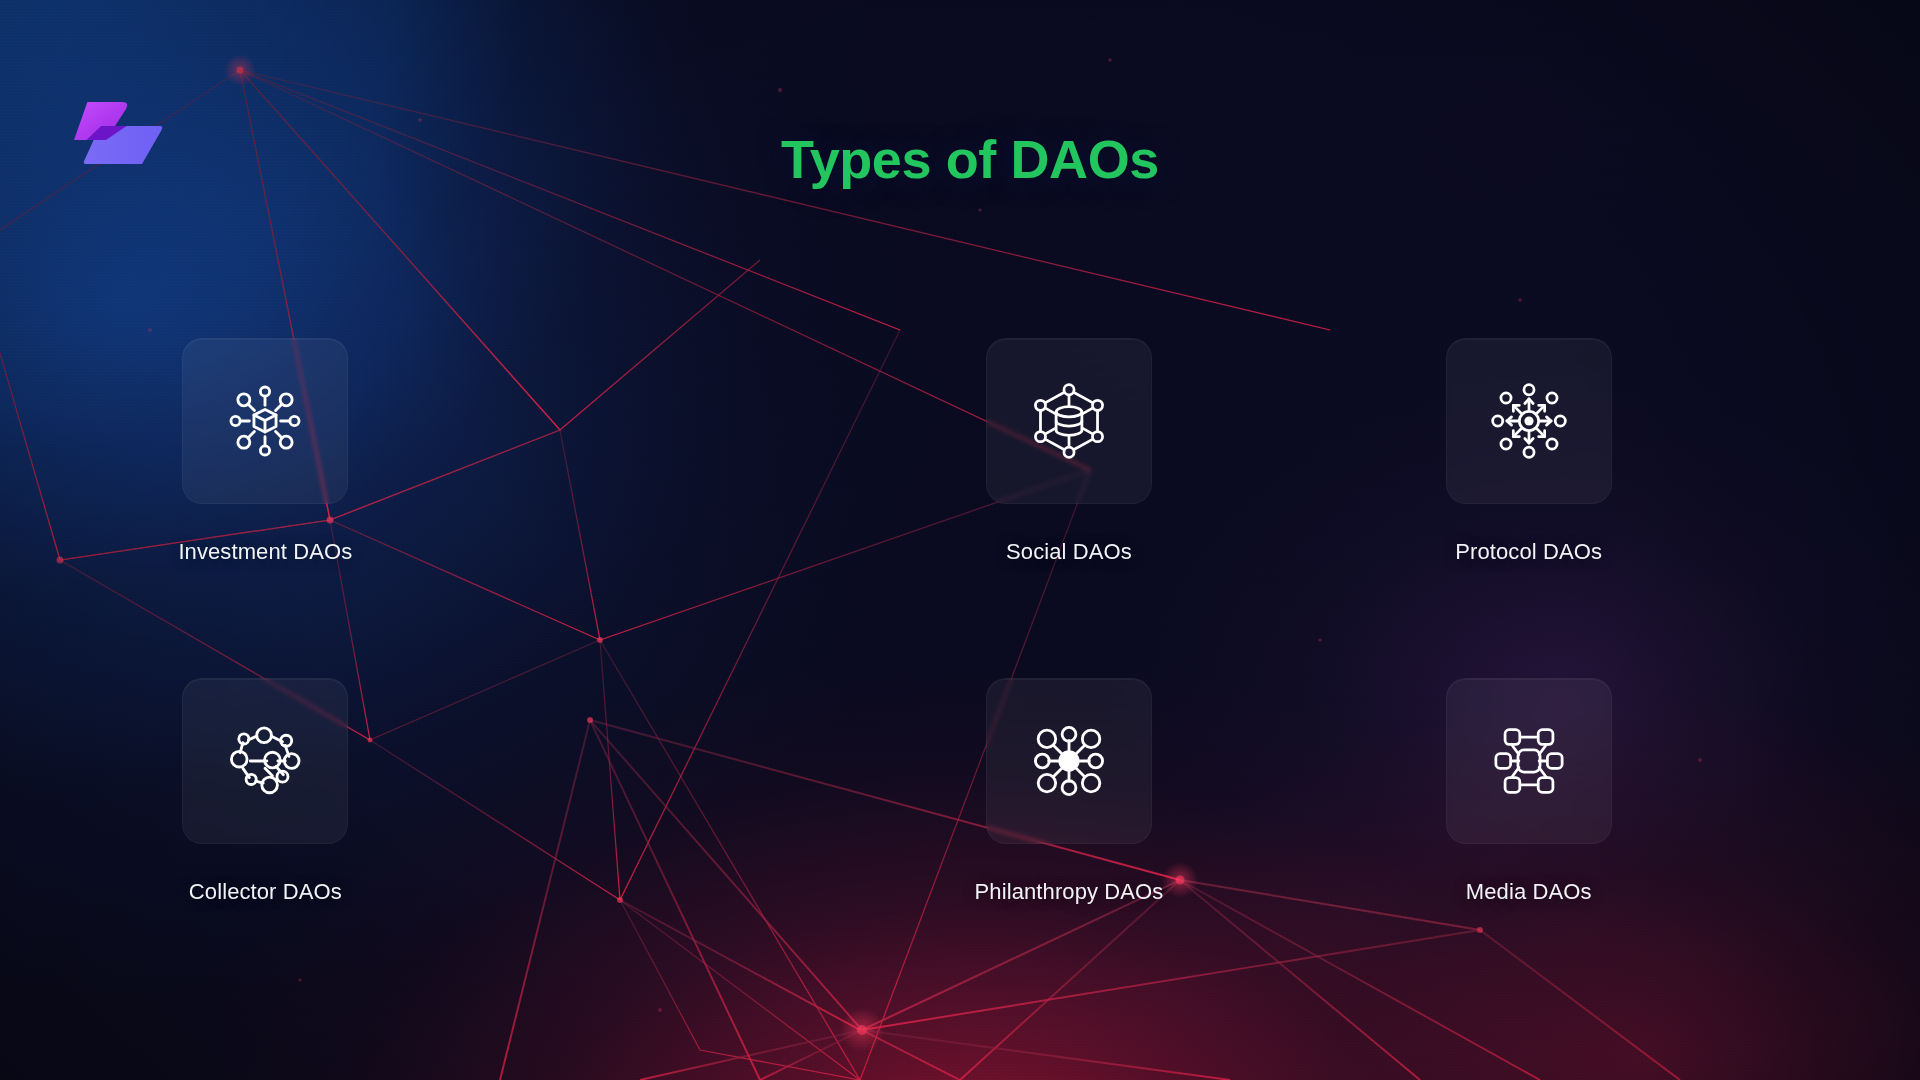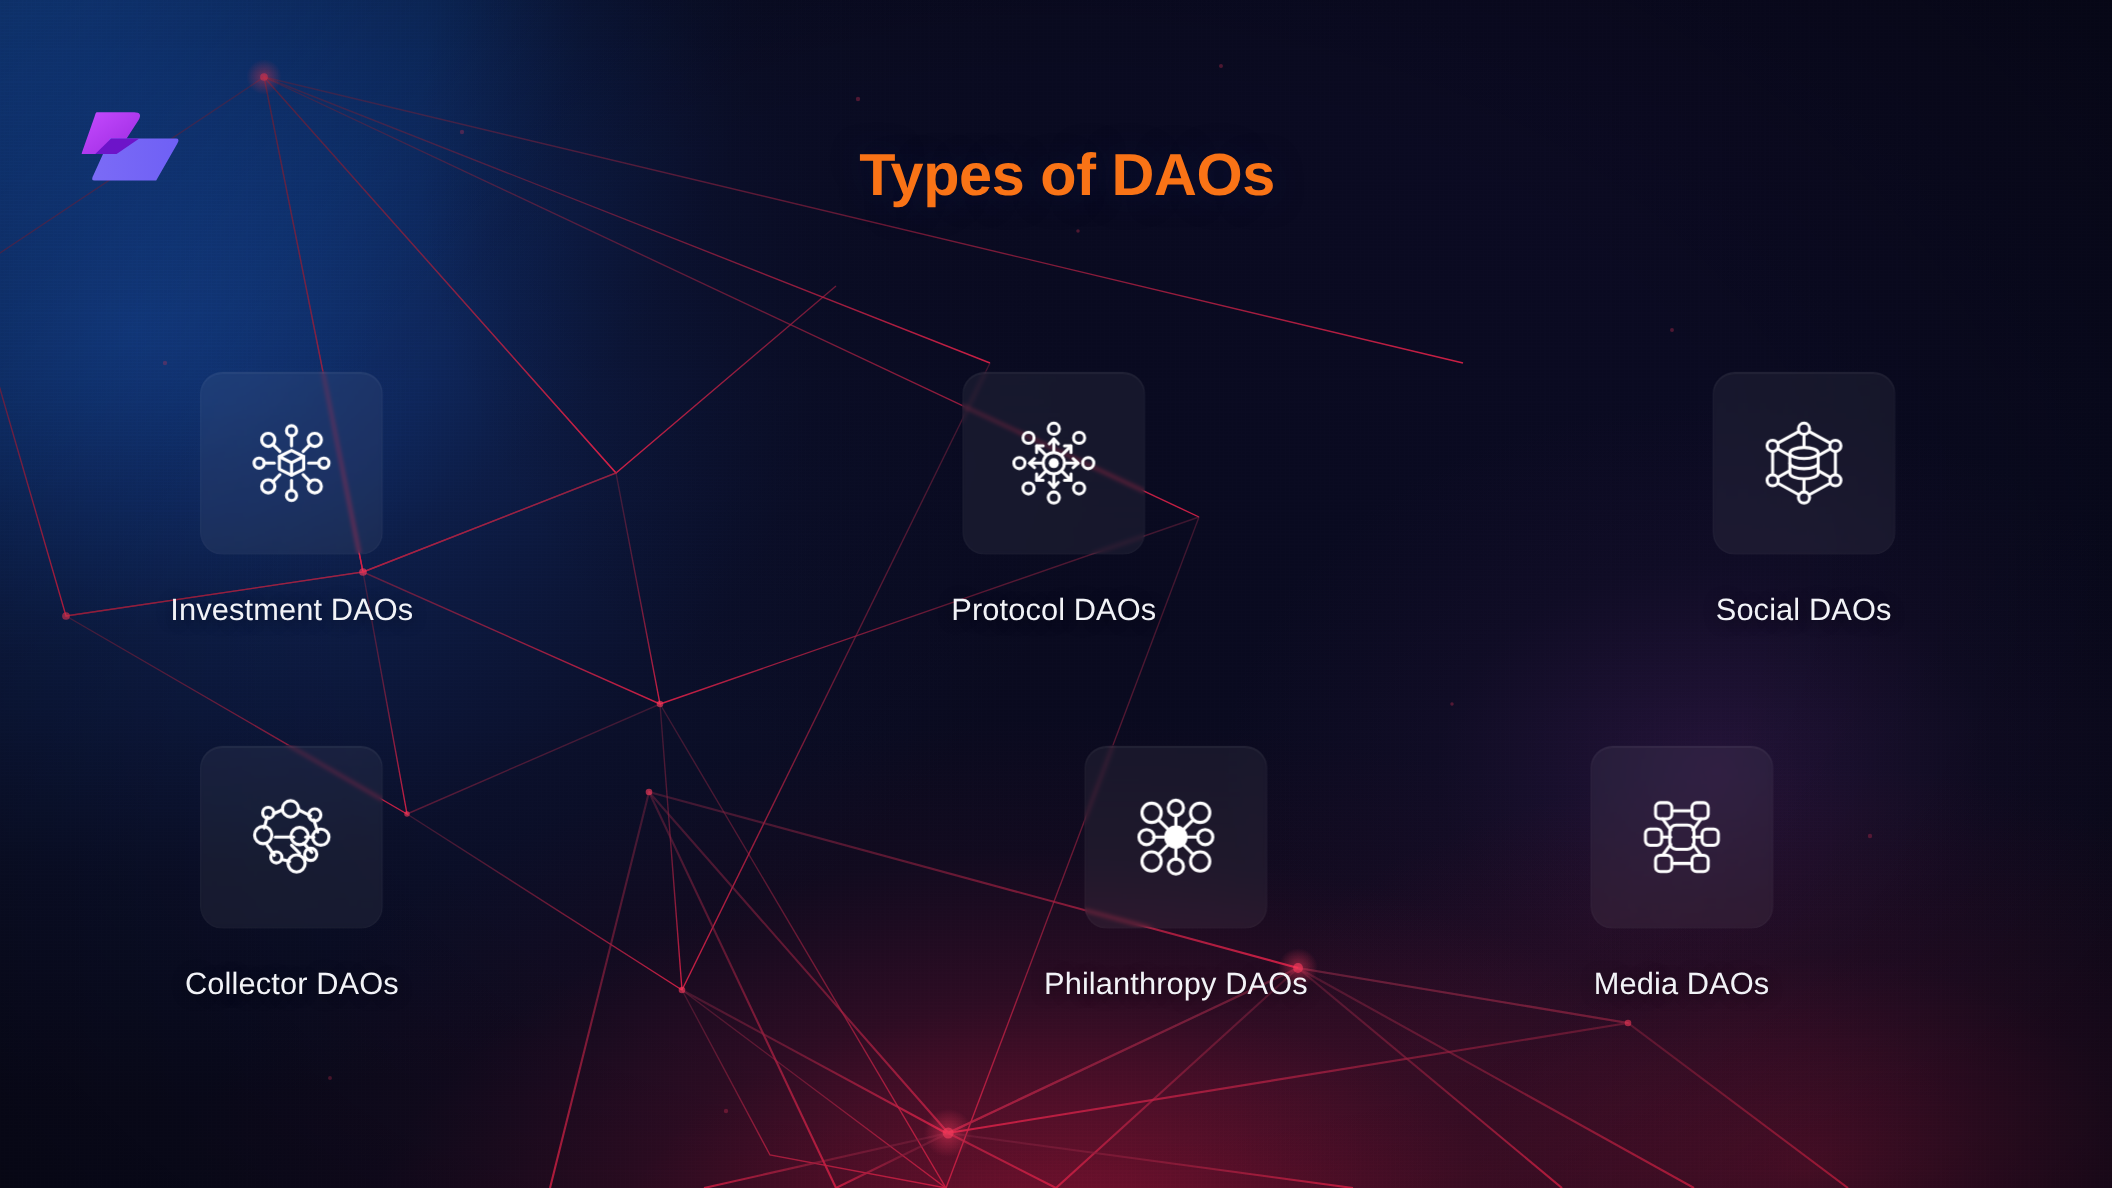--- a/index.html
+++ b/index.html
@@ -70,21 +70,21 @@
   #net { position:absolute; inset:0; pointer-events:none; }
 
   
   .logo { position:absolute; left:74px; top:96px; width:92px; height:74px; }
 
   
   .title {
     position:absolute; left:0; right:0; top:128px;
     text-align:center;
     font-size:54px; font-weight:700; letter-spacing:-0.4px;
-    color:#f97316;
+    color:#22c55e;
     text-shadow:0 2px 26px rgba(10,20,60,.65);
     margin-left:20px;
   }
 
   
   .grid {
     position:absolute;
     left:0; right:0; top:338px;
     display:grid;
     grid-template-columns:repeat(3, 1fr);
@@ -103,21 +103,21 @@
     background:rgba(255,255,255,0.055);
     border:1px solid rgba(255,255,255,0.045);
     display:flex; align-items:center; justify-content:center;
     backdrop-filter:blur(2px);
     box-shadow:inset 0 1px 0 rgba(255,255,255,0.05);
   }
   .tile svg { display:block; }
 
   .cap {
     margin-top:35px;
-    font-size:28px; font-weight:400;
+    font-size:22px; font-weight:400;
     color:#f2f3f7;
     letter-spacing:.1px;
     white-space:nowrap;
     text-shadow:0 1px 14px rgba(0,0,0,.45);
   }
 </style>
 </head>
 <body>
 
 <div id="slide">
@@ -250,20 +250,48 @@
             <circle cx="27" cy="27" r="6.5"></circle>
               <circle cx="73" cy="27" r="6.5"></circle>
             <circle cx="27" cy="73" r="6.5"></circle>
               <circle cx="73" cy="73" r="6.5"></circle>
           </g>
         </svg>
       </div>
       <div class="cap">Investment DAOs</div>
     </div>
 
+    <div class="cell c2">
+      <div class="tile">
+        <svg width="92" height="92" viewBox="0 0 100 100" fill="none" stroke="#ffffff" stroke-width="3" stroke-linecap="round" stroke-linejoin="round">
+          <path d="M50 16 L81 33 V67 L50 84 L19 67 V33 Z"></path>
+          <path d="M50 16 L50 33"></path>
+            <path d="M50 67 L50 84"></path>
+          <path d="M19 33 L35 42"></path>
+            <path d="M81 33 L65 42"></path>
+          <path d="M19 67 L35 58"></path>
+            <path d="M81 67 L65 58"></path>
+          <g fill="#1d1b35">
+            <circle cx="50" cy="16" r="5.5"></circle>
+              <circle cx="50" cy="84" r="5.5"></circle>
+            <circle cx="19" cy="33" r="5.5"></circle>
+              <circle cx="81" cy="33" r="5.5"></circle>
+            <circle cx="19" cy="67" r="5.5"></circle>
+              <circle cx="81" cy="67" r="5.5"></circle>
+          </g>
+          <g>
+            <ellipse cx="50" cy="40" rx="14" ry="5.5"></ellipse>
+            <path d="M36 40 V60 A14 5.5 0 0 0 64 60 V40"></path>
+            <path d="M36 50 A14 5.5 0 0 0 64 50"></path>
+          </g>
+        </svg>
+      </div>
+      <div class="cap">Social DAOs</div>
+    </div>
+
     <div class="cell c1">
       <div class="tile">
         <svg width="92" height="92" viewBox="0 0 100 100" fill="none" stroke="#ffffff" stroke-width="3" stroke-linecap="round" stroke-linejoin="round">
           <circle cx="50" cy="50" r="10.5"></circle>
           <circle cx="50" cy="50" r="5" fill="#ffffff" stroke="none"></circle>
           <g>
             <path d="M50 38 V26"></path>
               <path d="M45.5 31 L50 26 L54.5 31"></path>
             <path d="M50 62 V74"></path>
               <path d="M45.5 69 L50 74 L54.5 69"></path>
@@ -288,48 +316,20 @@
             <circle cx="25" cy="25" r="5.5"></circle>
               <circle cx="75" cy="25" r="5.5"></circle>
             <circle cx="25" cy="75" r="5.5"></circle>
               <circle cx="75" cy="75" r="5.5"></circle>
           </g>
         </svg>
       </div>
       <div class="cap">Protocol DAOs</div>
     </div>
 
-    <div class="cell c2">
-      <div class="tile">
-        <svg width="92" height="92" viewBox="0 0 100 100" fill="none" stroke="#ffffff" stroke-width="3" stroke-linecap="round" stroke-linejoin="round">
-          <path d="M50 16 L81 33 V67 L50 84 L19 67 V33 Z"></path>
-          <path d="M50 16 L50 33"></path>
-            <path d="M50 67 L50 84"></path>
-          <path d="M19 33 L35 42"></path>
-            <path d="M81 33 L65 42"></path>
-          <path d="M19 67 L35 58"></path>
-            <path d="M81 67 L65 58"></path>
-          <g fill="#1d1b35">
-            <circle cx="50" cy="16" r="5.5"></circle>
-              <circle cx="50" cy="84" r="5.5"></circle>
-            <circle cx="19" cy="33" r="5.5"></circle>
-              <circle cx="81" cy="33" r="5.5"></circle>
-            <circle cx="19" cy="67" r="5.5"></circle>
-              <circle cx="81" cy="67" r="5.5"></circle>
-          </g>
-          <g>
-            <ellipse cx="50" cy="40" rx="14" ry="5.5"></ellipse>
-            <path d="M36 40 V60 A14 5.5 0 0 0 64 60 V40"></path>
-            <path d="M36 50 A14 5.5 0 0 0 64 50"></path>
-          </g>
-        </svg>
-      </div>
-      <div class="cap">Social DAOs</div>
-    </div>
-
     <div class="cell c0">
       <div class="tile">
         <svg width="92" height="92" viewBox="0 0 100 100" fill="none" stroke="#ffffff" stroke-width="3.1" stroke-linecap="round" stroke-linejoin="round">
           <g>
             <path d="M32 27 L41 23"></path>
             <path d="M57 23 L69 29"></path>
             <path d="M72 33 L76 45"></path>
             <path d="M26 30 L23 41"></path>
             <path d="M34 50 L52 50"></path>
             <path d="M64 50 L72 50"></path>

